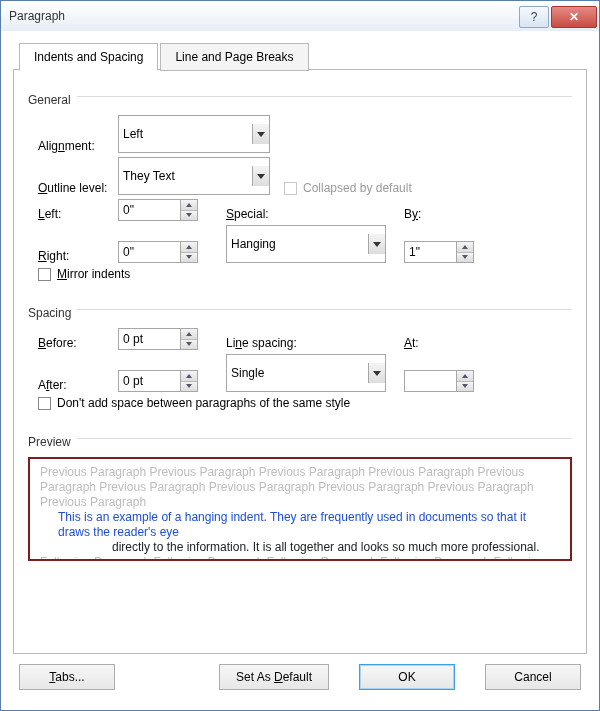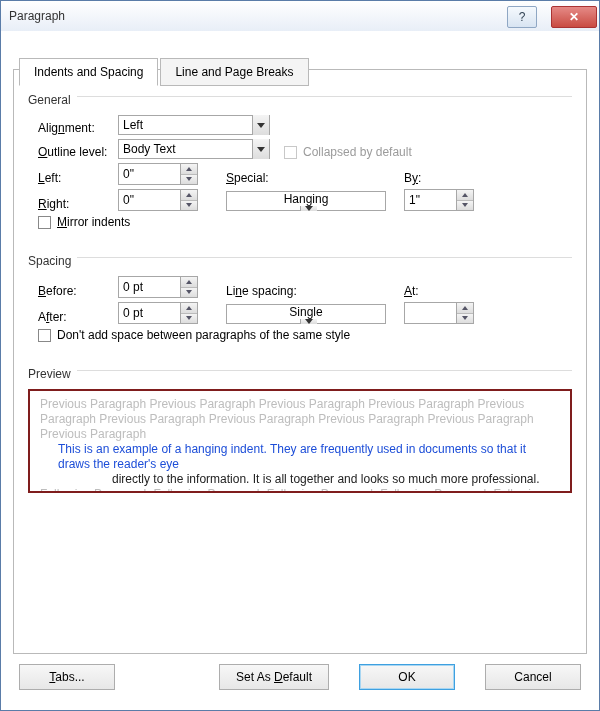--- a/index.html
+++ b/index.html
@@ -1,35 +1,35 @@
 <!DOCTYPE html>
 <html><head>
 <meta charset="utf-8">
 <style>
 * { box-sizing: border-box; font-family: "Segoe UI", Tahoma, sans-serif; font-size: 12px; }
 body { margin: 0; background: #fff; }
 .window { width: 600px; height: 711px; border: 1px solid #5a7ca8; background: #fff; display: flex; flex-direction: column; }
-.titlebar { height: 30px; background: linear-gradient(#fff,#e8eef7); display: flex; align-items: center; padding-left: 8px; gap: 12px; }
+.titlebar { height: 30px; background: linear-gradient(#fff,#e8eef7); display: flex; align-items: center; padding-left: 8px; }
 .titlebar-title { flex: 1; color: #333; font-size: 12px; }
 .tb-btn { width: 30px; height: 22px; margin: 2px 2px 0 0; border: 1px solid #8fa7c4; background: linear-gradient(#f5f9fd,#d8e4f2); display: flex; align-items: center; justify-content: center; font-size: 11px; color: #345; border-radius: 2px; }
 .tb-close { width: 46px; background: linear-gradient(#e58a86,#c94b42); border-color: #a33; color: #fff; font-weight: bold; font-family: Arial; }
 .body { flex: 1; padding: 10px 12px 10px 12px; display: flex; flex-direction: column; }
 .tabstrip { display: flex; border-bottom: 1px solid #b9b9b9; padding-left: 6px; }
-.tab { padding: 6px 14px; border: 1px solid #b9b9b9; background: #f4f4f4; margin-right: 2px; position: relative; top: 17px; border-bottom: 1px solid #b9b9b9; }
+.tab { padding: 6px 14px; border: 1px solid #b9b9b9; background: #f4f4f4; margin-right: 2px; position: relative; top: 2px; border-bottom: 1px solid #b9b9b9; }
 .tab.active { background: #fff; border-bottom: 1px solid #fff; }
 .tabpanel { border: 1px solid #b9b9b9; border-top: none; flex: 1; padding: 10px 14px 6px 14px; overflow: hidden; }
 .group-label { color: #333; margin-top: 7px; }
 .group-hr { flex: 1; border: none; border-top: 1px solid #ddd; margin-left: 6px; }
 .group-head { display: flex; align-items: center; margin: 6px 0 8px 0; }
 .row { display: flex; align-items: flex-end; margin: 4px 0; }
 .lbl { width: 90px; padding-left: 10px; }
 .lbl u { text-decoration: underline; }
-.combo, .txt { height: 20px; border: 1px solid #a7a7a7; background: #fff; display: flex; align-items: center; padding: 0 4px; }
+.combo, .txt { height: 38px; border: 1px solid #a7a7a7; background: #fff; display: flex; align-items: center; padding: 0 4px; }
 .combo { width: 152px; justify-content: space-between; }
-.combo-wide { width: 160px; flex-direction: column; }
+.combo-wide { width: 160px; }
 .combo-btn { width: 17px; height: 20px; border-left: 1px solid #a7a7a7; background: linear-gradient(#f4f4f4,#ddd); display: flex; align-items: center; justify-content: center; margin-right: -4px; }
 .tri-down { width: 0; height: 0; border-left: 4px solid transparent; border-right: 4px solid transparent; border-top: 5px solid #333; }
 .spin { width: 80px; height: 22px; border: 1px solid #a7a7a7; background: #fff; display: flex; align-items: center; }
 .spin-input { flex: 1; padding: 0 4px; }
 .spin-btns { width: 17px; height: 20px; border-left: 1px solid #a7a7a7; display: flex; flex-direction: column; }
 .spin-up, .spin-dn { flex: 1; background: linear-gradient(#f4f4f4,#ddd); display: flex; align-items: center; justify-content: center; }
 .spin-up { border-bottom: 1px solid #bbb; }
 .tri-up-s { width: 0; height: 0; border-left: 3px solid transparent; border-right: 3px solid transparent; border-bottom: 4px solid #556; }
 .tri-dn-s { width: 0; height: 0; border-left: 3px solid transparent; border-right: 3px solid transparent; border-top: 4px solid #556; }
 .chk { width: 13px; height: 13px; border: 1px solid #888; background: #fff; margin-right: 6px; display: inline-block; vertical-align: middle; }
@@ -78,21 +78,21 @@
           <span>Left</span>
           <div class="combo-btn">
               <div class="tri-down"></div>
             </div>
         </div>
       </div>
 
       <div class="row">
         <span class="lbl"><u>O</u>utline level:</span>
         <div class="combo">
-          <span>Body Text</span>
+          <span>They Text</span>
           <div class="combo-btn">
               <div class="tri-down"></div>
             </div>
         </div>
         <div style="width:14px"></div>
         <span class="chk disabled" style="border-color:#c8c8c8"></span>
         <span class="disabled">Collapsed by default</span>
       </div>
 
 

